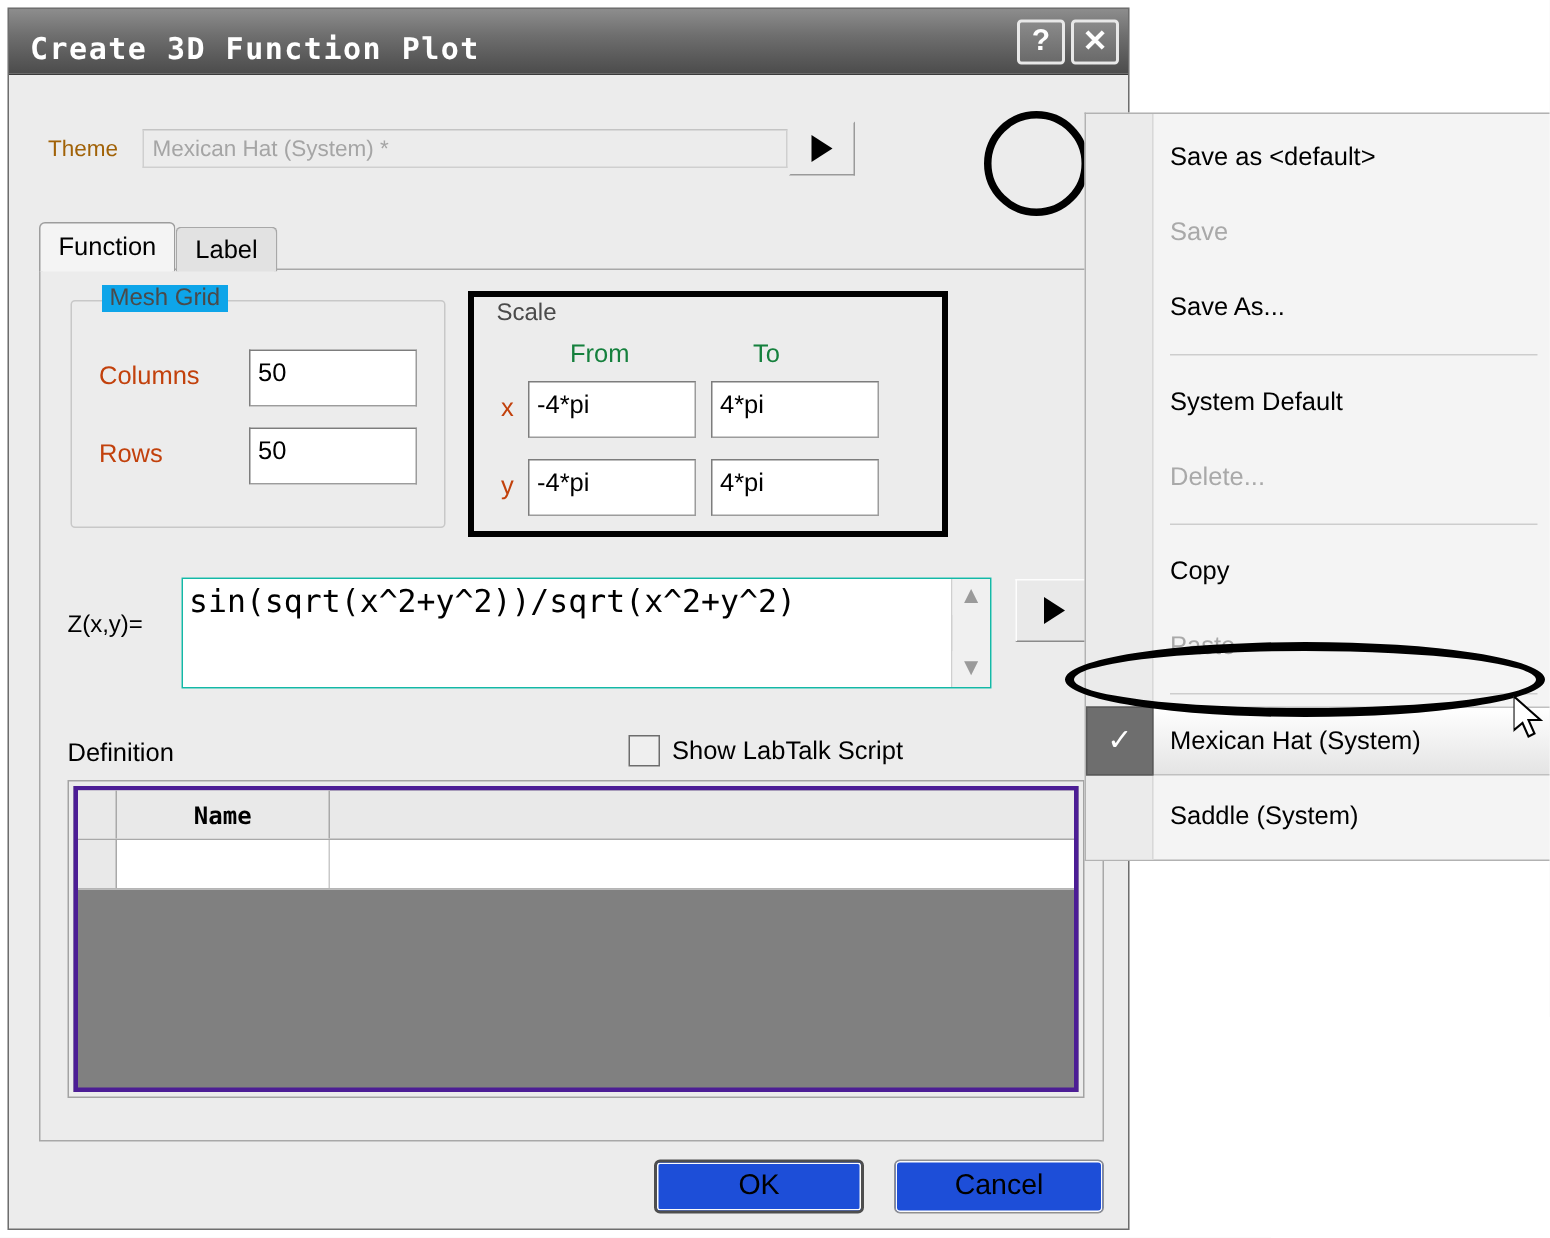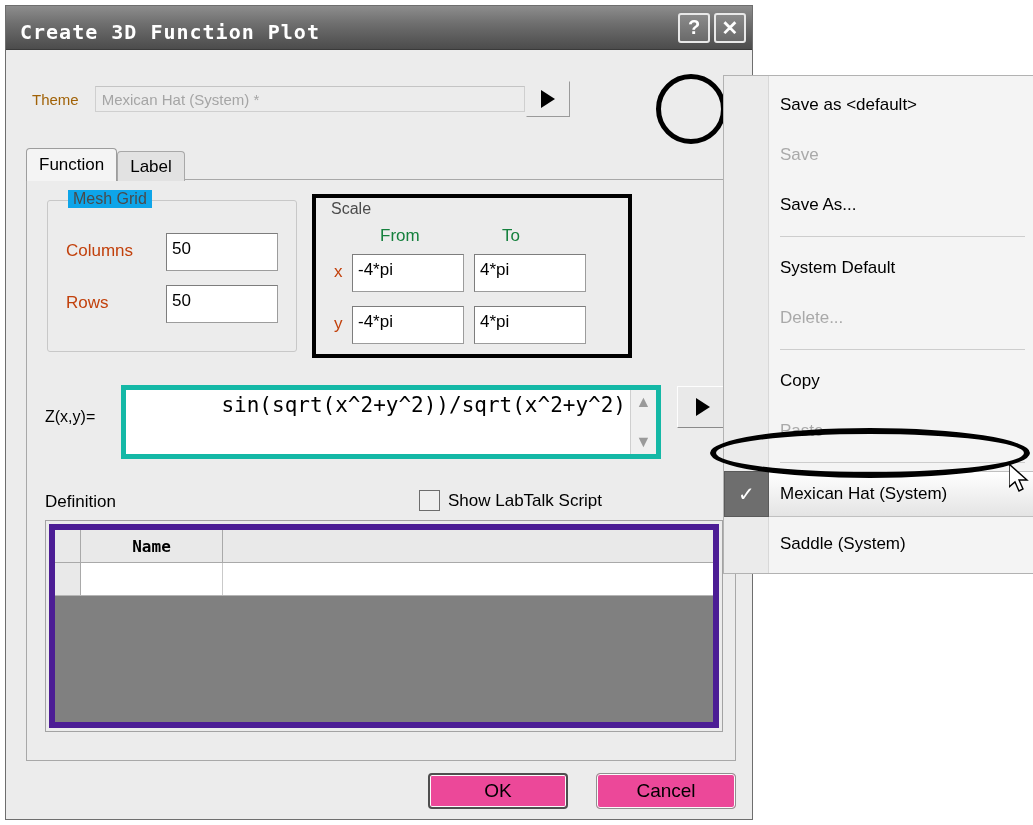--- a/index.html
+++ b/index.html
@@ -205,24 +205,23 @@
     color: #15803d;
   }
 
   
   #zlabel { position: absolute; left: 18px; top: 228px; font-size: 16px; }
   #formula-wrap {
     position: absolute;
     left: 94px; top: 205px;
     width: 540px; height: 74px;
     background: #fff;
-    border: 5px solid #14b8a6;
-    box-sizing: border-box;
-    display: flex;
-    text-align: right;
+    border: 1px solid #14b8a6;
+    box-sizing: border-box;
+    display: flex;
   }
   #formula-text {
     flex: 1;
     padding: 3px 4px;
     font-family: "DejaVu Sans Mono", monospace;
     font-size: 21px;
     line-height: 1.15;
     white-space: pre-wrap;
     word-break: break-all;
     color: #000;
@@ -279,21 +278,21 @@
     left: 18px; top: 340px;
     width: 678px; height: 212px;
     background: #ececec;
     border: 1px solid #a3a3a3;
     box-sizing: border-box;
     padding: 3px;
   }
   #table-inner {
     width: 100%; height: 100%;
     background: #808080;
-    border: 6px solid #4c1d95;
+    border: 3px solid #4c1d95;
     box-sizing: border-box;
   }
   #table-head {
     display: flex;
     height: 32px;
     background: #e9e9e9;
     border-bottom: 1px solid #a9a9a9;
   }
   .th-corner {
     width: 26px;
@@ -333,22 +332,22 @@
     position: absolute;
     left: 0; bottom: 10px;
     width: 748px;
     display: flex;
     justify-content: flex-end;
     padding-right: 18px;
     box-sizing: border-box;
   }
   .dlgbtn {
     width: 140px; height: 36px;
-    margin-left: 28px;
-    background: #ec4899;
+    margin-left: 20px;
+    background: #1d4ed8;
     border: 1px solid #909090;
     border-radius: 4px;
     font-size: 19px;
     display: flex; align-items: center; justify-content: center;
     box-sizing: border-box;
     box-shadow: inset 0 0 0 1px #fbfbfb;
   }
   .dlgbtn.default { border: 2px solid #4e4e4e; }
 
   

